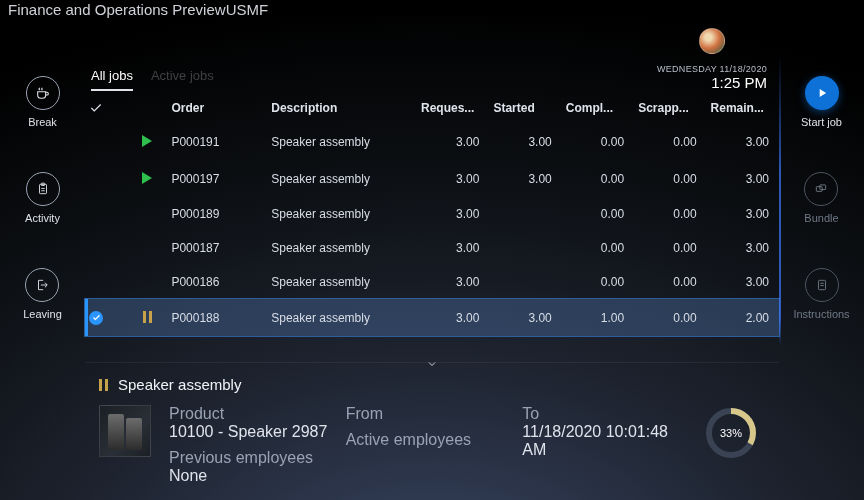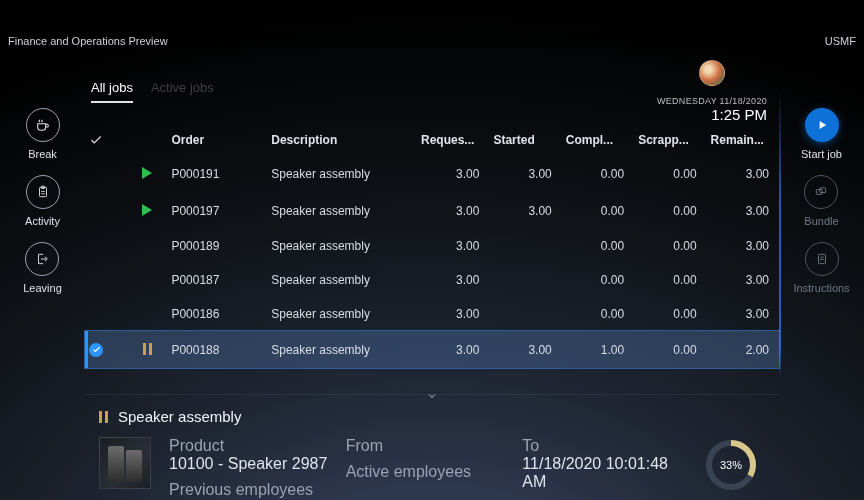--- a/index.html
+++ b/index.html
@@ -3,36 +3,35 @@
 <meta charset="utf-8">
 <style>
   * { box-sizing: border-box; margin: 0; padding: 0; }
   html, body { width: 864px; height: 500px; overflow: hidden; font-family: "Segoe UI", Arial, sans-serif; }
   body {
     background: radial-gradient(ellipse 900px 600px at 50% 120%, #3a4766 0%, #1e2430 40%, #0d1014 70%, #000 100%);
     color: #e6e8ec;
   }
 
   .title-bar {
-    display: flex; justify-content: space-between; align-items: center;
-    font-size: 11px; color: #cfd2d8; padding: 4px 8px 2px; height: 16px;
+    display: flex; align-items: center;
+    font-size: 15px; color: #cfd2d8; padding: 4px 8px 2px; height: 16px;
     background: rgba(0,0,0,0.25);
-    margin-top: 32px;
   }
 
   .app {
     display: grid;
     grid-template-columns: 85px 1fr 85px;
     height: 484px;
   }
 
   
   .rail-left, .rail-right {
     display: flex; flex-direction: column; align-items: center;
-    padding-top: 60px; gap: 15px;
+    padding-top: 60px; gap: 44px;
   }
   .rail-btn {
     display: flex; flex-direction: column; align-items: center; gap: 6px;
     cursor: pointer; color: #dfe2e8; font-size: 11px;
   }
   .rail-btn.disabled { color: #6f7886; }
   .rail-icon {
     width: 34px; height: 34px; border-radius: 50%;
     border: 1.4px solid #9aa3b2;
     display: flex; align-items: center; justify-content: center;
@@ -44,21 +43,21 @@
     display:flex;align-items:center;justify-content:center;
     box-shadow: 0 2px 8px rgba(13,113,216,0.5);
   }
 
   
   .center {
     display: flex; flex-direction: column; padding: 4px 0 0;
     position: relative;
   }
   .top-row {
-    display: flex; justify-content: space-between; align-items: center;
+    display: flex; justify-content: space-between; align-items: flex-end;
     padding: 8px 6px 0 6px;
   }
   .tabs { display:flex; gap: 18px; align-items: baseline; }
   .tab { font-size: 13px; color: #404040; padding-bottom: 6px; cursor:pointer; }
   .tab.active { color: #fff; border-bottom: 2px solid #e0e3ea; }
   .clock-zone { display:flex; align-items:center; gap:10px; padding-right:6px;flex-direction:column; }
   .avatar {
     width:26px;height:26px;border-radius:50%;
     background: radial-gradient(circle at 35% 35%, #f0d8b0 15%, #d07040 50%, #265a40 100%);
     border:1px solid rgba(255,255,255,.25);

